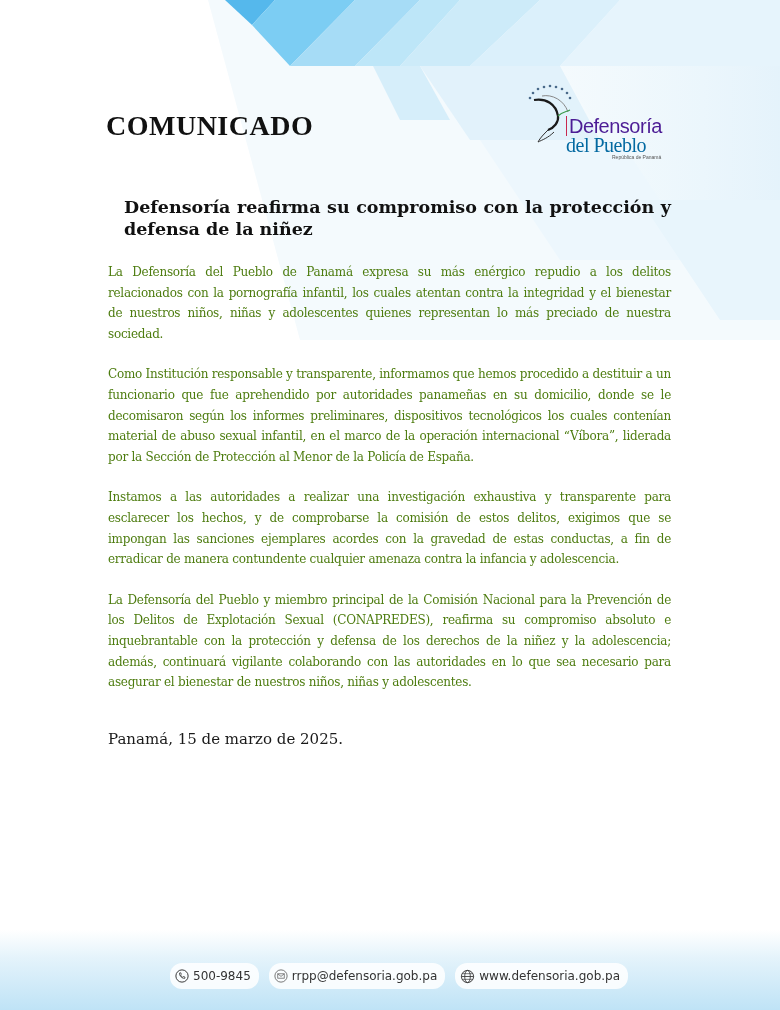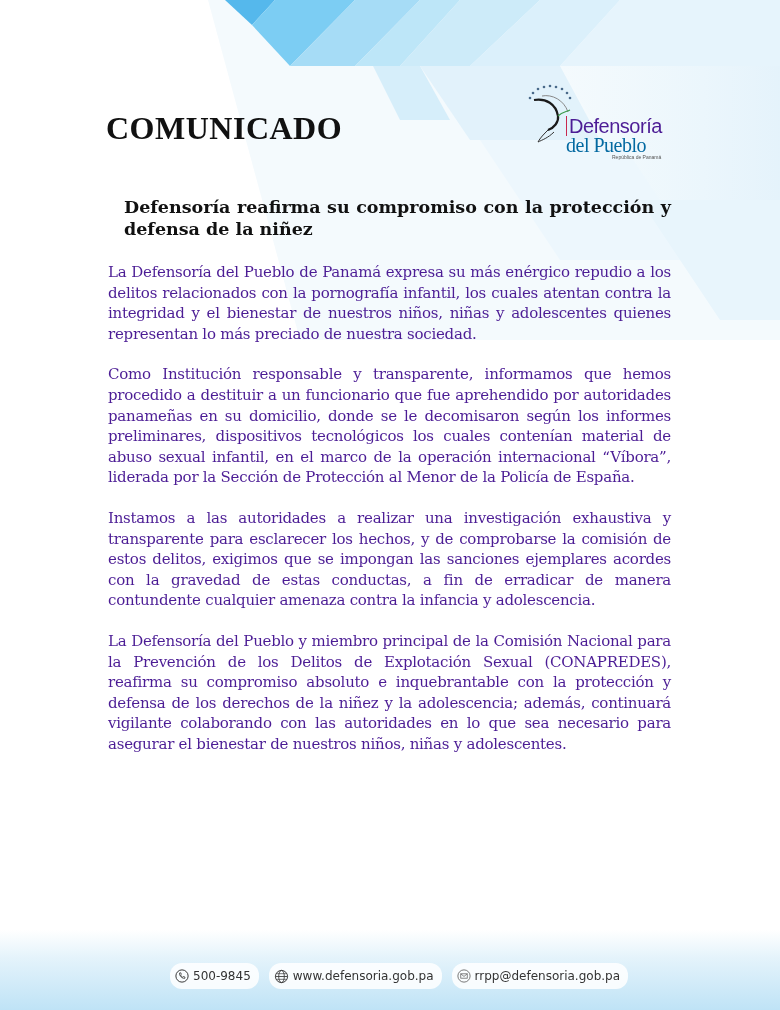--- a/index.html
+++ b/index.html
@@ -30,21 +30,21 @@
       height: 80px;
       background: linear-gradient(to bottom, rgba(255,255,255,0) 0%, #e4f3fb 35%, #bfe3f6 100%);
       z-index: 0;
     }
     .title {
       position: absolute;
       left: 106px;
       top: 110px;
       font-family: "Liberation Serif", "DejaVu Serif", serif;
       font-weight: bold;
-      font-size: 32px;
+      font-size: 28px;
       letter-spacing: 0.5px;
       color: #111111;
       z-index: 2;
       margin: 0;
     }
     .logo {
       position: absolute;
       left: 524px;
       top: 82px;
       width: 160px;
@@ -97,25 +97,25 @@
       font-family: "DejaVu Serif", "Liberation Serif", serif;
       font-weight: bold;
       font-size: 17.5px;
       line-height: 22px;
       text-align: justify;
       margin: 0 0 22px 16px;
       color: #111;
     }
     .para {
       font-family: "DejaVu Serif", "Liberation Serif", serif;
-      font-size: 15px;
+      font-size: 12px;
       line-height: 20.6px;
       text-align: justify;
       margin: 0 0 20px 0;
-      color: #4c1d95;
+      color: #4d7c0f;
       letter-spacing: -0.25px;
     }
     .date {
       font-family: "DejaVu Serif", "Liberation Serif", serif;
       font-size: 15px;
       line-height: 20px;
       margin: 36px 0 0 0;
       color: #1a1a1a;
     }
     .footer-contacts {
@@ -193,41 +193,42 @@
   <div class="logo-line2">del Pueblo</div>
   <div class="logo-line3">República de Panamá</div>
 </div>
 
 <div class="content">
   <h2 class="headline">Defensoría reafirma su compromiso con la protección y defensa de la niñez</h2>
   <p class="para">La Defensoría del Pueblo de Panamá expresa su más enérgico repudio a los delitos relacionados con la pornografía infantil, los cuales atentan contra la integridad y el bienestar de nuestros niños, niñas y adolescentes quienes representan lo más preciado de nuestra sociedad.</p>
   <p class="para">Como Institución responsable y transparente, informamos que hemos procedido a destituir a un funcionario que fue aprehendido por autoridades panameñas en su domicilio, donde se le decomisaron según los informes preliminares, dispositivos tecnológicos los cuales contenían material de abuso sexual infantil, en el marco de la operación internacional “Víbora”, liderada por la Sección de Protección al Menor de la Policía de España.</p>
   <p class="para">Instamos a las autoridades a realizar una investigación exhaustiva y transparente para esclarecer los hechos, y de comprobarse la comisión de estos delitos, exigimos que se impongan las sanciones ejemplares acordes con la gravedad de estas conductas, a fin de erradicar de manera contundente cualquier amenaza contra la infancia y adolescencia.</p>
   <p class="para">La Defensoría del Pueblo y miembro principal de la Comisión Nacional para la Prevención de los Delitos de Explotación Sexual (CONAPREDES), reafirma su compromiso absoluto e inquebrantable con la protección y defensa de los derechos de la niñez y la adolescencia; además, continuará vigilante colaborando con las autoridades en lo que sea necesario para asegurar el bienestar de nuestros niños, niñas y adolescentes.</p>
+  <p class="date">Panamá, 15 de marzo de 2025.</p>
 </div>
 
 <div class="footer-contacts">
   <div class="contact-pill">
     <svg width="14" height="14" viewBox="0 0 16 16" xmlns="http://www.w3.org/2000/svg">
       <circle cx="8" cy="8" r="7" fill="none" stroke="#333" stroke-width="1.1"></circle>
       <path d="M5.2,4.5 L6.6,4.3 L7.2,6.2 L6.3,6.9 C6.8,8 7.6,8.9 8.8,9.5 L9.5,8.6 L11.4,9.2 L11.2,10.7 C8,11 4.8,7.8 5.2,4.5 Z" fill="none" stroke="#333" stroke-width="0.9"></path>
     </svg>
     <span>500-9845</span>
+  </div>
+  <div class="contact-pill">
+    <svg width="14" height="14" viewBox="0 0 16 16" xmlns="http://www.w3.org/2000/svg">
+      <circle cx="8" cy="8" r="7" fill="none" stroke="#666" stroke-width="1"></circle>
+      <rect x="4.3" y="5.5" width="7.4" height="5" fill="none" stroke="#666" stroke-width="0.9"></rect>
+      <path d="M4.3,5.5 L8,8.5 L11.7,5.5" fill="none" stroke="#666" stroke-width="0.9"></path>
+    </svg>
+    <span>rrpp@defensoria.gob.pa</span>
   </div>
   <div class="contact-pill">
     <svg width="15" height="15" viewBox="0 0 16 16" xmlns="http://www.w3.org/2000/svg">
       <circle cx="8" cy="8" r="6.5" fill="none" stroke="#333" stroke-width="1"></circle>
       <ellipse cx="8" cy="8" rx="3" ry="6.5" fill="none" stroke="#333" stroke-width="0.9"></ellipse>
       <line x1="1.5" y1="8" x2="14.5" y2="8" stroke="#333" stroke-width="0.9"></line>
       <line x1="2.5" y1="5" x2="13.5" y2="5" stroke="#333" stroke-width="0.7"></line>
       <line x1="2.5" y1="11" x2="13.5" y2="11" stroke="#333" stroke-width="0.7"></line>
     </svg>
     <span>www.defensoria.gob.pa</span>
   </div>
-  <div class="contact-pill">
-    <svg width="14" height="14" viewBox="0 0 16 16" xmlns="http://www.w3.org/2000/svg">
-      <circle cx="8" cy="8" r="7" fill="none" stroke="#666" stroke-width="1"></circle>
-      <rect x="4.3" y="5.5" width="7.4" height="5" fill="none" stroke="#666" stroke-width="0.9"></rect>
-      <path d="M4.3,5.5 L8,8.5 L11.7,5.5" fill="none" stroke="#666" stroke-width="0.9"></path>
-    </svg>
-    <span>rrpp@defensoria.gob.pa</span>
-  </div>
 </div>
 
 </body></html>

